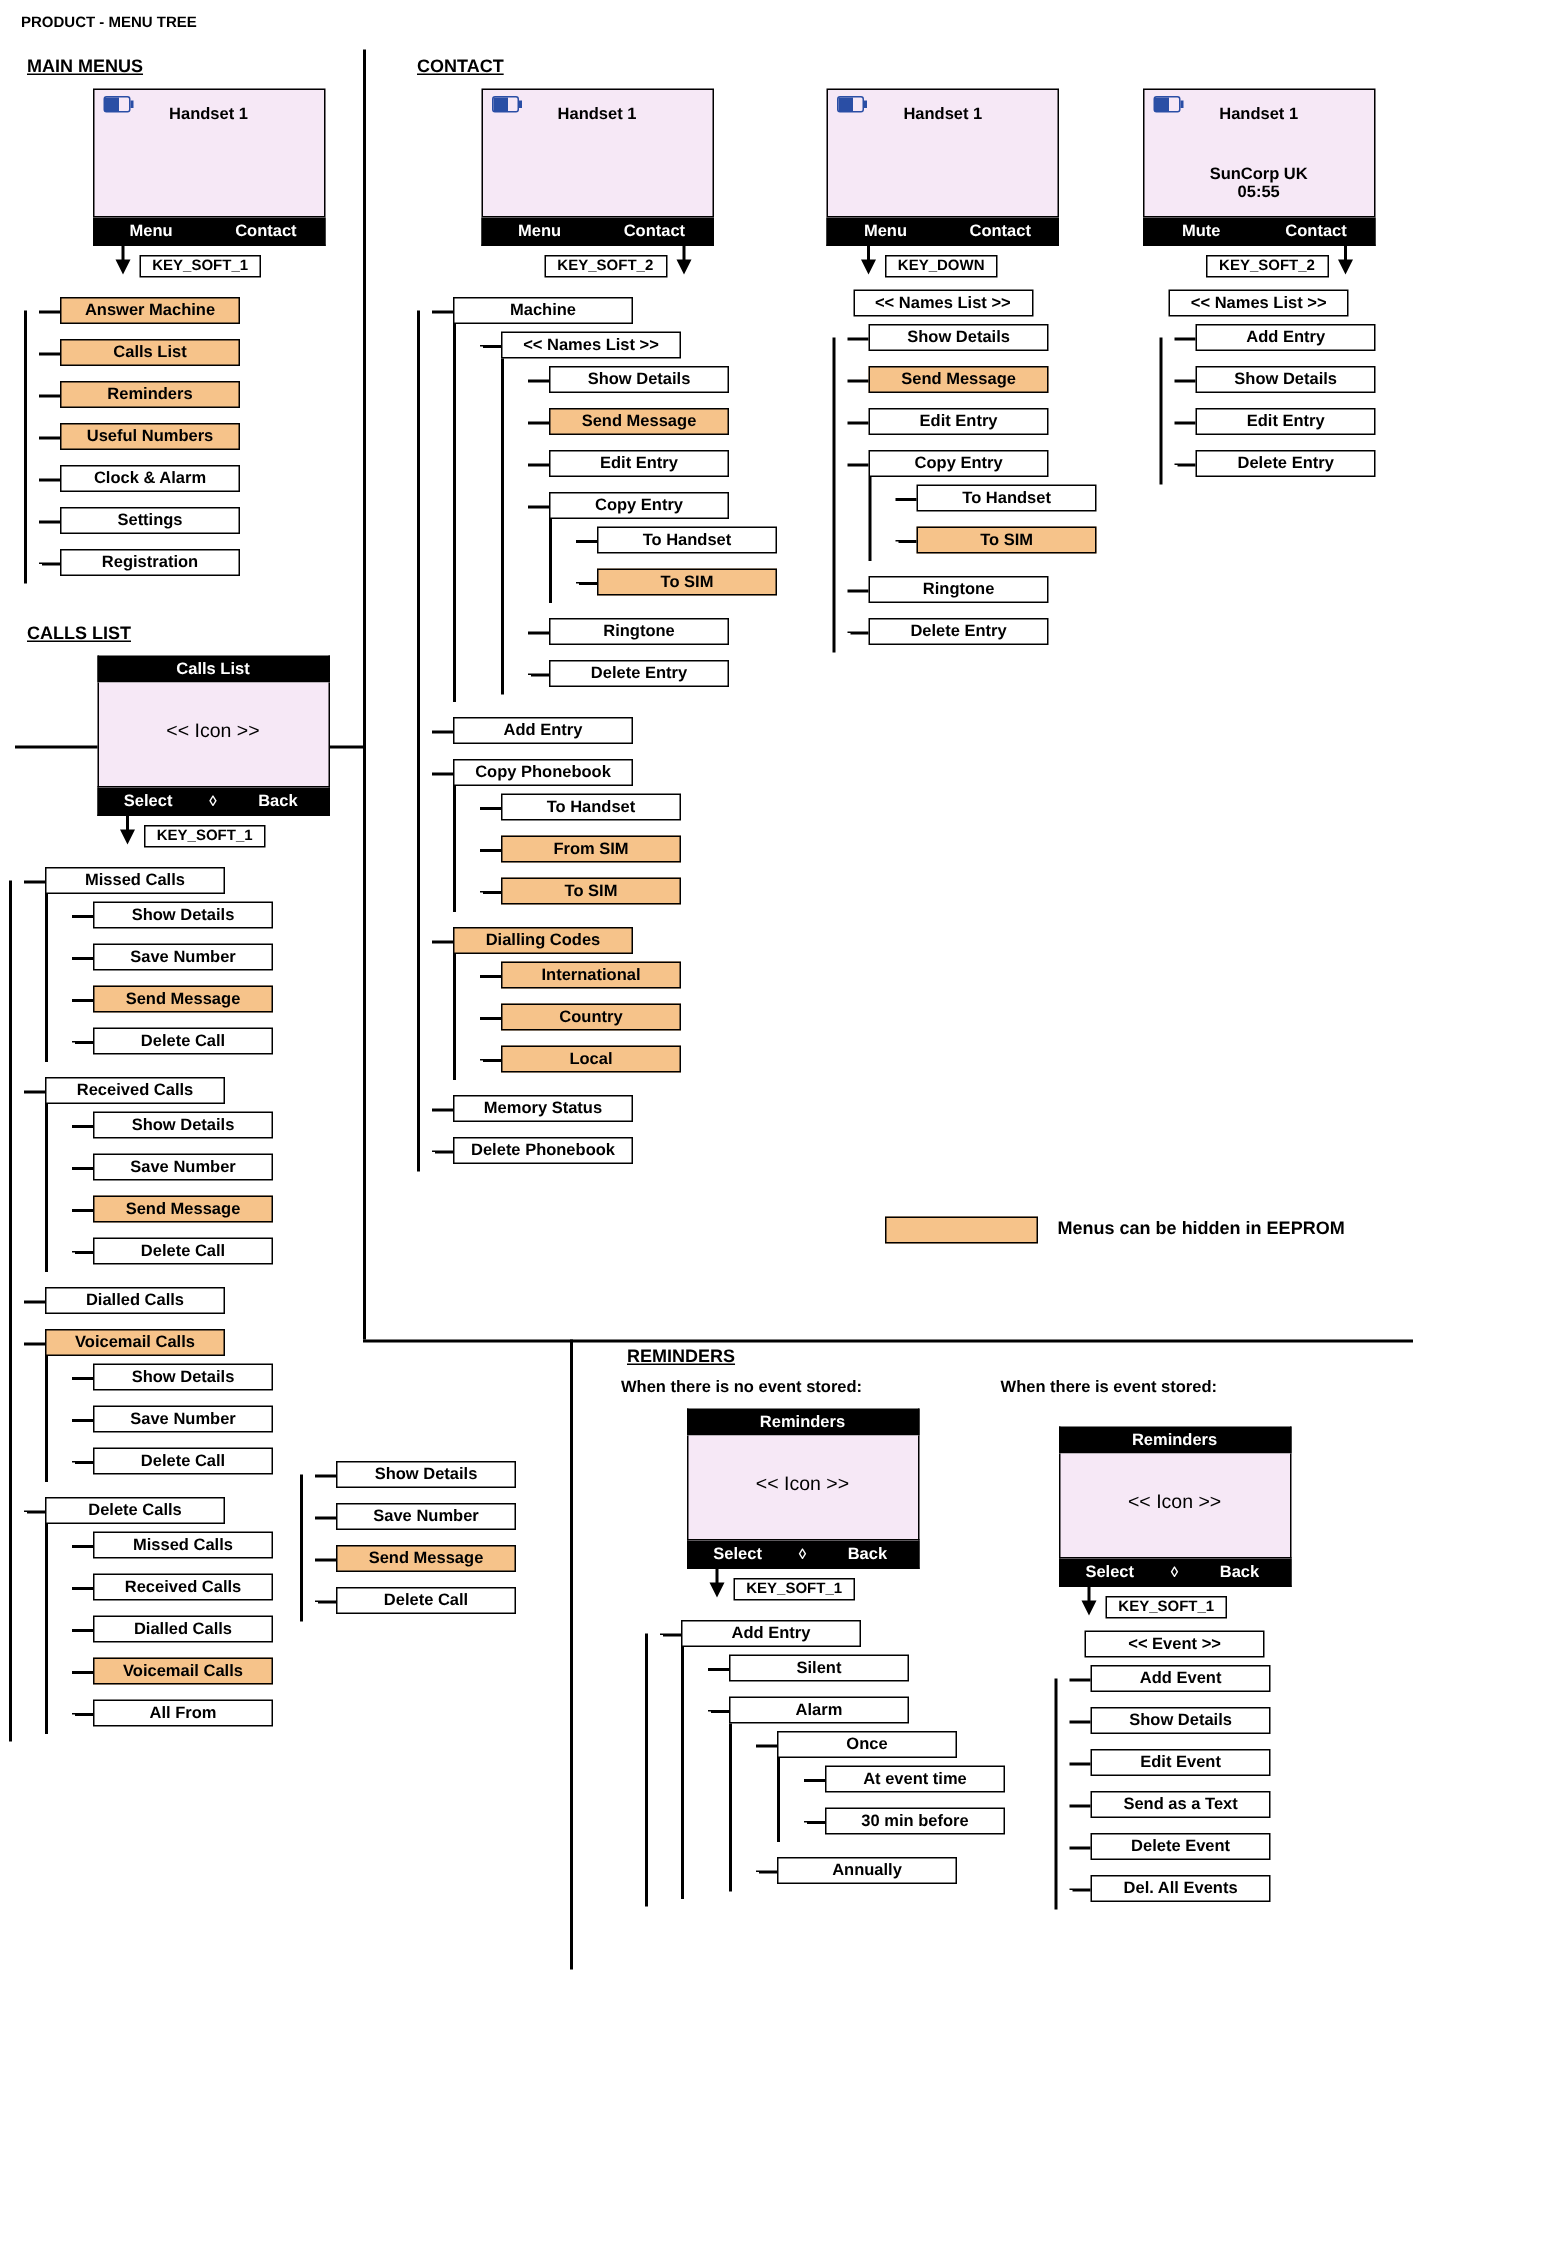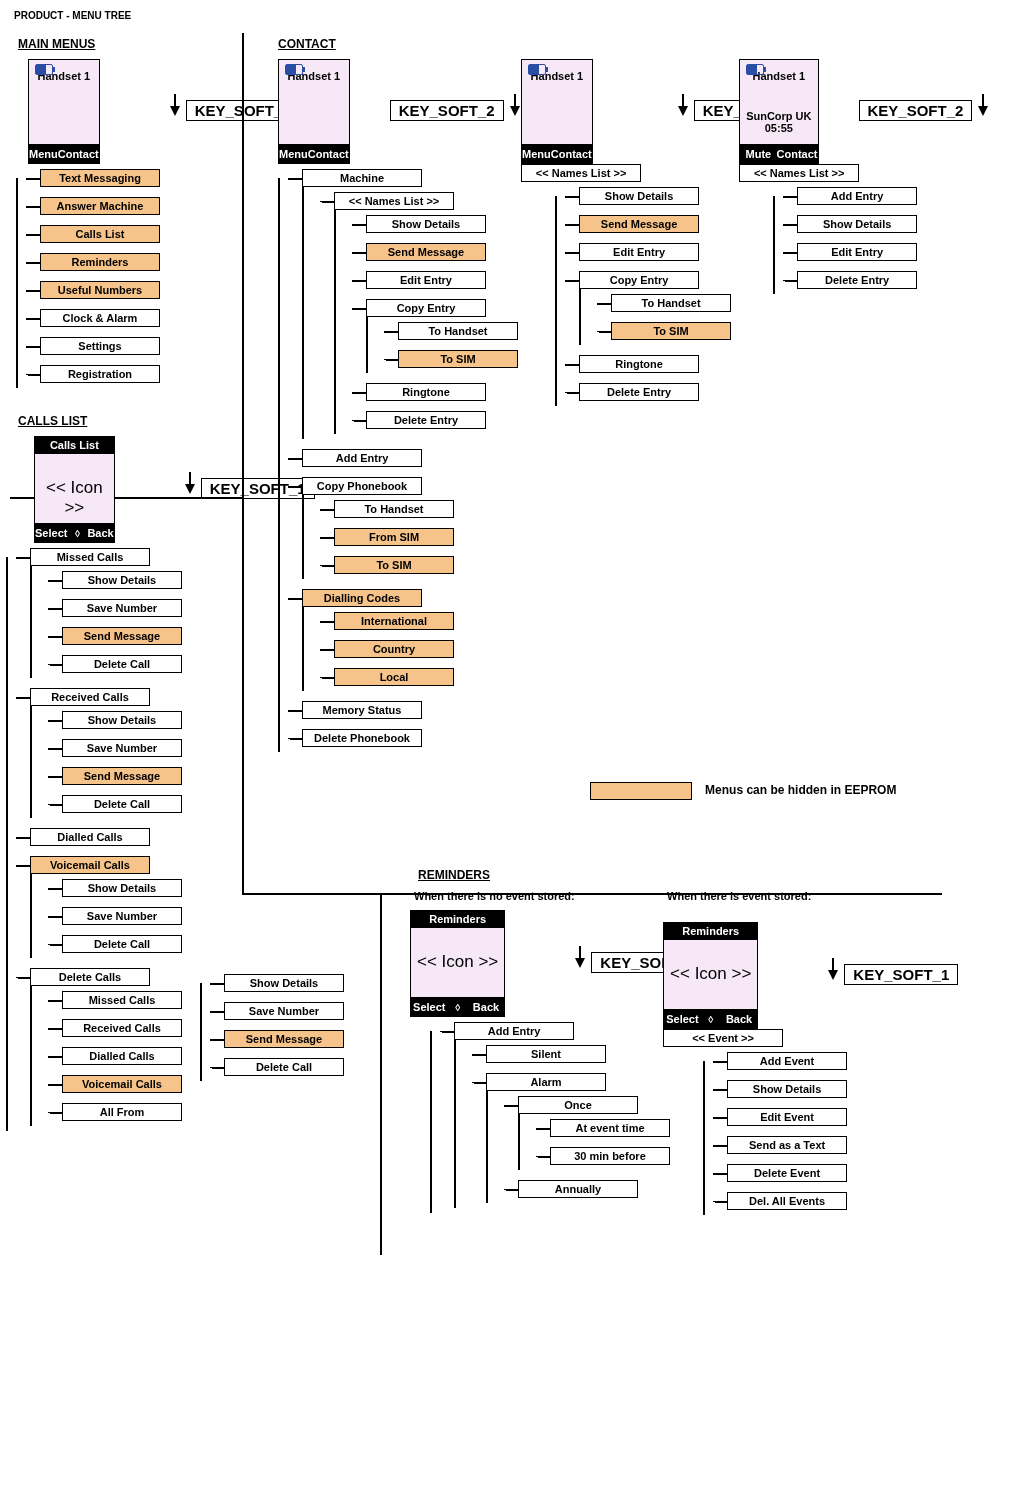--- a/index.html
+++ b/index.html
@@ -53,21 +53,21 @@
   .phone-screen .line1 {
     font-weight: bold;
     font-size: 11px;
     margin-top: 6px;
   }
   .phone-screen .line2, .phone-screen .line3 {
     font-weight: bold;
     font-size: 11px;
   }
   .phone-icon-placeholder{
-    font-size:17px;
+    font-size:13px;
     margin-top: 20px;
     color:#000;
   }
   .softbar {
     display: flex;
     background: #000;
     color: #fff;
     font-weight: bold;
     font-size: 11px;
     border: 1px solid #000;
@@ -103,21 +103,21 @@
   .arrow-down::before{
     content:"";
     position:absolute;
     top:-22px; left:-1px;
     width:2px; height:14px;
     background:#000;
   }
   .keylabel {
     border: 1px solid #000;
     padding: 1px 8px;
-    font-size: 15px;
+    font-size: 10px;
     font-weight: bold;
     background: #fff;
   }
 
   
   .node {
     border: 1px solid #000;
     width: 120px;
     padding: 2px 4px;
     text-align: center;
@@ -160,21 +160,21 @@
     left: -2px;
     top: 15px;
     bottom: 0;
     width: 4px;
     background: #fff;
   }
   
   ul.tree.root { padding-left: 10px; }
   ul.tree.root::before { top: 14px; }
 
-  .vstack { display:flex; flex-direction:row; align-items:center;gap:40px; }
+  .vstack { display:flex; flex-direction:column; align-items:center; }
 
   
   .layout {
     display: grid;
     grid-template-columns: 240px 700px;
     column-gap: 0;
   }
   .vdiv {
     border-left: 2px solid #000;
     position: absolute;
@@ -227,23 +227,20 @@
           <div class="left">Menu</div>
           <div class="right">Contact</div>
         </div>
       </div>
       <div class="keyrow center" style="width:155px; justify-content:flex-start; padding-left:30px;">
         <span class="arrow-down"></span>
         <span class="keylabel">KEY_SOFT_1</span>
       </div>
     </div>
     <ul class="tree root" id="tree-main" style="margin-left:6px;">
-          <li>
-            <div class="node hl">Text Messaging</div>
-          </li>
           <li>
             <div class="node hl">Answer Machine</div>
           </li>
           <li>
             <div class="node hl">Calls List</div>
           </li>
           <li>
             <div class="node hl">Reminders</div>
           </li>
           <li>

